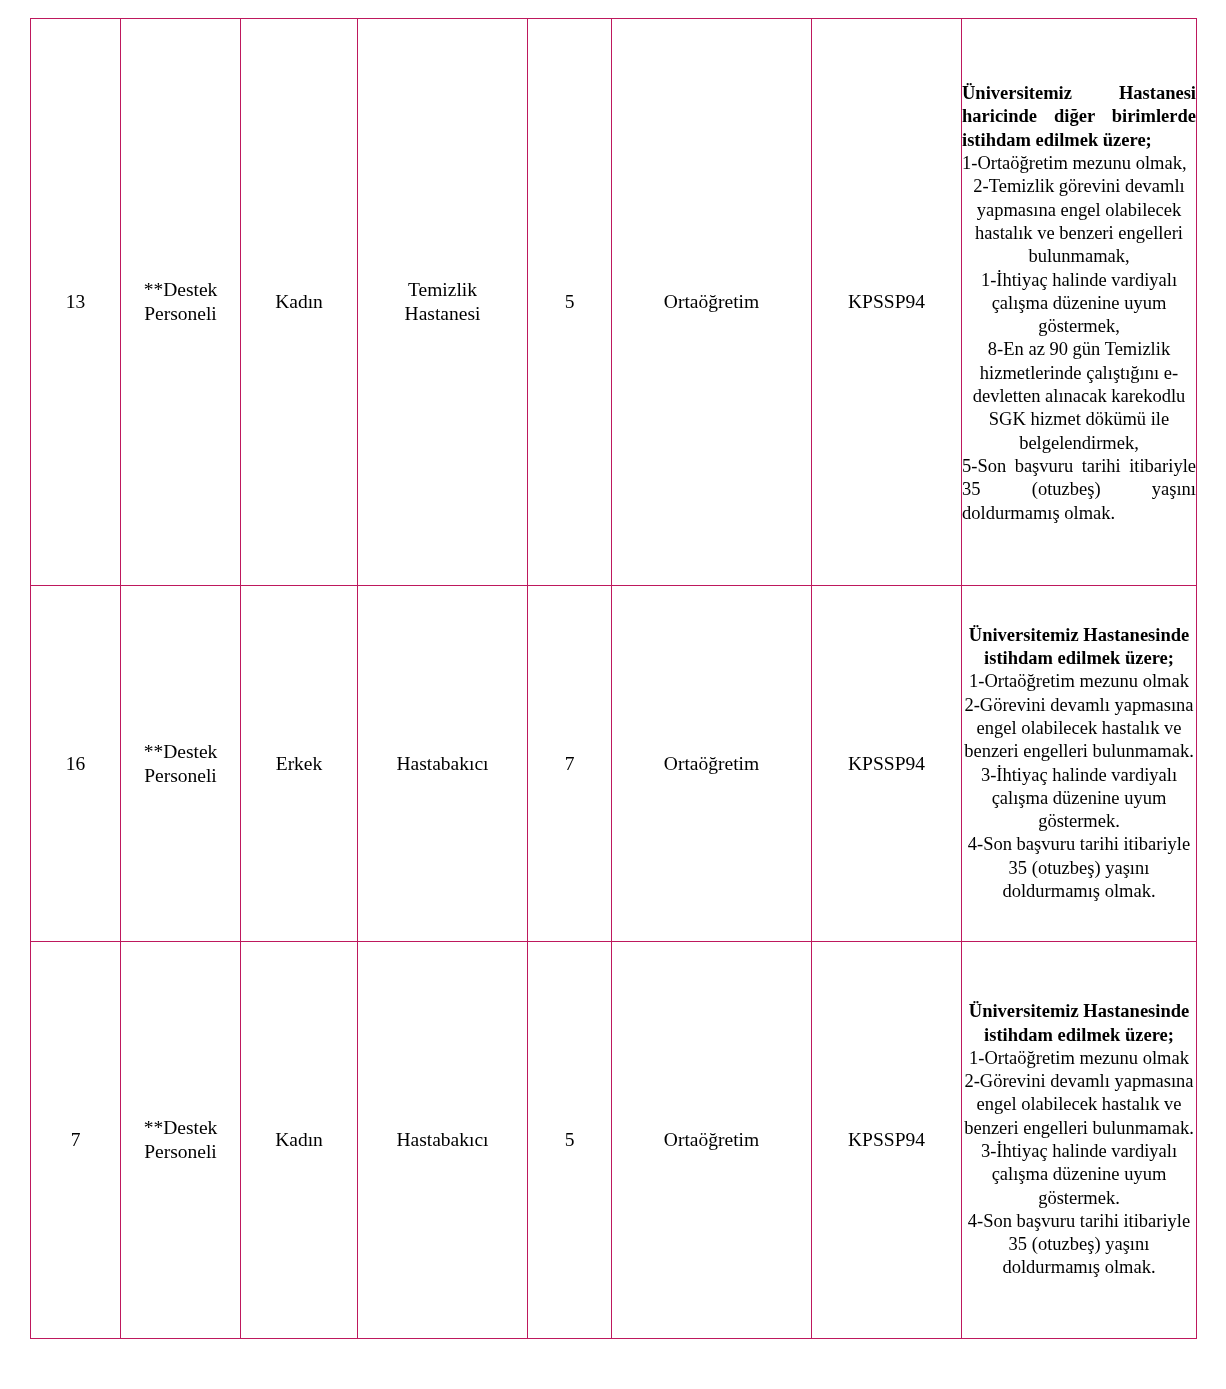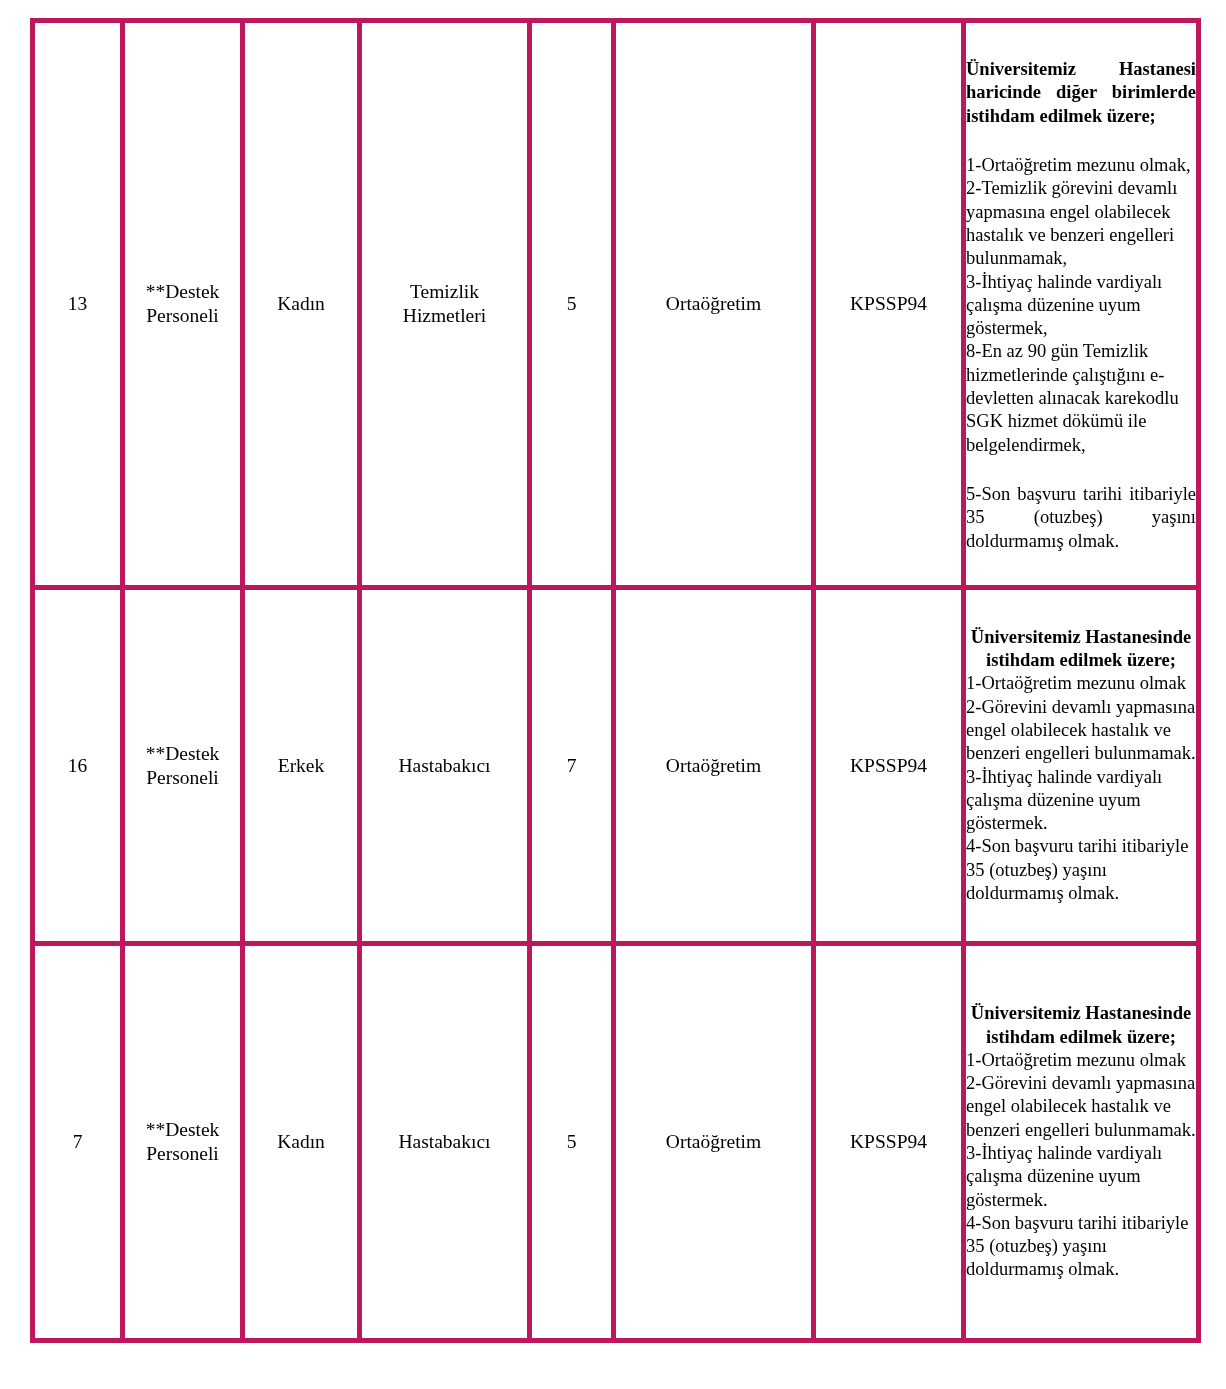--- a/index.html
+++ b/index.html
@@ -20,21 +20,21 @@
     box-sizing: border-box;
     padding: 18px 30px 18px 30px;
   }
   table.job-table {
     border-collapse: collapse;
     table-layout: fixed;
     width: 1166px;
     margin: 0;
   }
   table.job-table td {
-    border: 5px solid #be185d;
+    border: 1px solid #be185d;
     vertical-align: middle;
     padding: 0;
   }
   
   col.c-no      { width: 90px; }
   col.c-title   { width: 120px; }
   col.c-gender  { width: 117px; }
   col.c-unit    { width: 170px; }
   col.c-count   { width: 84px; }
   col.c-edu     { width: 200px; }
@@ -60,25 +60,25 @@
     font-weight: bold;
     display: block;
     text-align: justify;
     text-justify: inter-word;
   }
   .cond-head.nojust {
     text-align: center;
   }
   .cond-item {
     display: block;
+    text-align: center;
   }
   .cond-item.just {
     text-align: justify;
     text-justify: inter-word;
-    margin-top: 26px;
   }
   .row13 .cell-cond { padding-top: 3px; }
 </style>
 </head>
 <body>
 
 <div class="page">
   <table class="job-table">
     <colgroup>
       <col class="c-no">
@@ -98,36 +98,36 @@
         </td>
         <td class="cell-center">
           <span class="lines">**Destek</span>
           <span class="lines">Personeli</span>
         </td>
         <td class="cell-center">
           <span>Kadın</span>
         </td>
         <td class="cell-center">
           <span class="lines">Temizlik</span>
-          <span class="lines">Hizmetleri</span>
+          <span class="lines">Hastanesi</span>
         </td>
         <td class="cell-center">
           <span>5</span>
         </td>
         <td class="cell-center">
           <span>Ortaöğretim</span>
         </td>
         <td class="cell-center">
           <span>KPSSP94</span>
         </td>
         <td class="cell-cond">
           <span class="cond-head">Üniversitemiz Hastanesi haricinde diğer birimlerde istihdam edilmek üzere;</span>
           <span class="cond-item just">1-Ortaöğretim mezunu olmak,</span>
           <span class="cond-item">2-Temizlik görevini devamlı yapmasına engel olabilecek hastalık ve benzeri engelleri bulunmamak,</span>
-          <span class="cond-item">3-İhtiyaç halinde vardiyalı çalışma düzenine uyum göstermek,</span>
+          <span class="cond-item">1-İhtiyaç halinde vardiyalı çalışma düzenine uyum göstermek,</span>
           <span class="cond-item">8-En az 90 gün Temizlik hizmetlerinde çalıştığını e-devletten alınacak karekodlu SGK hizmet dökümü ile belgelendirmek,</span>
           <span class="cond-item just">5-Son başvuru tarihi itibariyle 35 (otuzbeş) yaşını doldurmamış olmak.</span>
         </td>
       </tr>
 
       <tr class="row14" style="height: 356px;">
         <td class="cell-center">
           <span>16</span>
         </td>
         <td class="cell-center">

